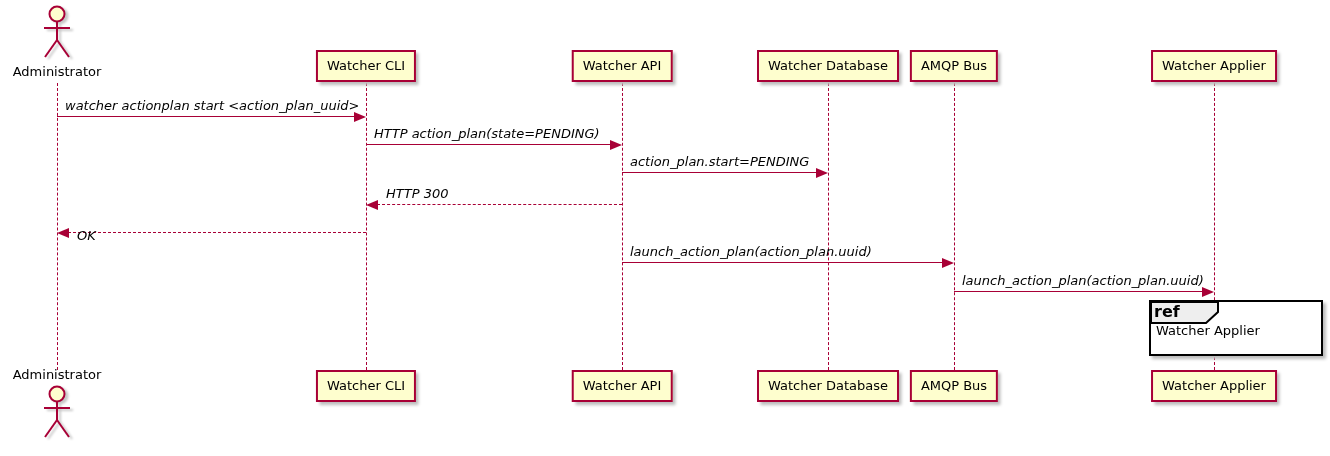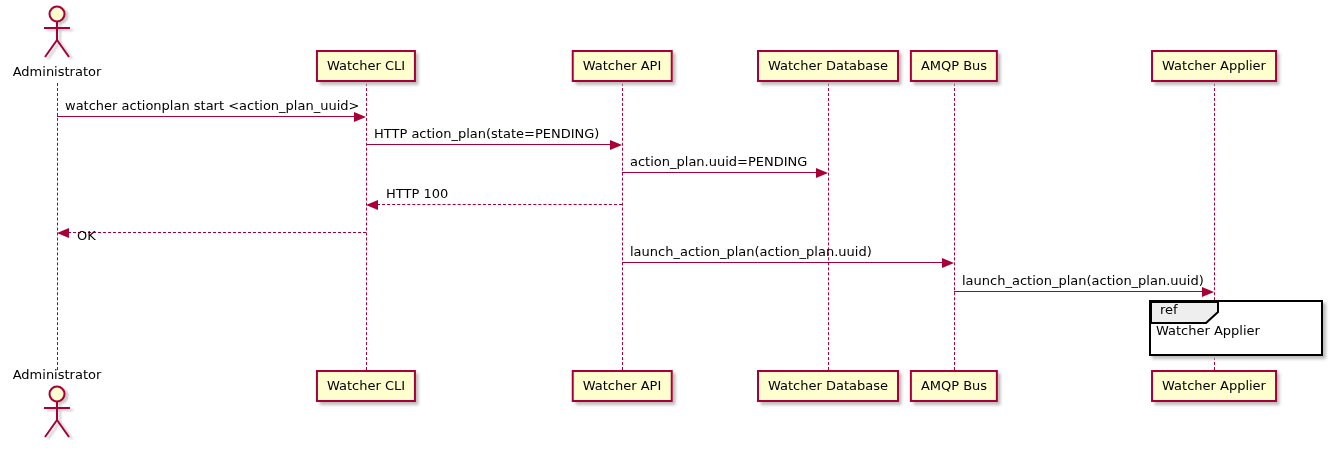--- a/index.html
+++ b/index.html
@@ -46,20 +46,21 @@
   }
   .msg-line { position: absolute; height: 0; z-index: 2; }
   .msg-line.solid { border-top: 2px solid #A80036; }
   .msg-line.dashed { border-top: 1px dashed #A80036; }
   .msg-label {
     position: absolute;
     white-space: nowrap;
     height: 17px;
     line-height: 17px;
     z-index: 2;
+    font-style: italic;
   }
   .arrowhead {
     position: absolute;
     width: 0; height: 0;
     border-top: 5px solid transparent;
     border-bottom: 5px solid transparent;
     z-index: 2;
   }
   .arrowhead.right { border-left: 12px solid #A80036; }
   .arrowhead.left  { border-right: 12px solid #A80036; }
@@ -67,22 +68,22 @@
     position: absolute;
     left: 1149px; top: 300px;
     width: 170px; height: 52px;
     background: #ffffff;
     border: 2px solid #000000;
     box-shadow: 3px 3px 3px #bcbcbc;
     z-index: 4;
   }
   .ref-header { position: absolute; top: -1px; left: -1px; width: 70px; height: 23px; }
   .ref-keyword {
-    position: absolute; top: 1px; left: 10px;
-    font-weight: normal; font-size: 13px;
+    position: absolute; top: 1px; left: 4px;
+    font-weight: bold; font-size: 16px;
   }
   .ref-body {
     position: absolute; top: 21px; left: 5px; right: 2px;
     line-height: 16px;
   }
   .ref-body div { white-space: nowrap; }
 </style>
 </head>
 <body>
 
@@ -125,24 +126,24 @@
     </div>
   <div id="messages-layer">
       <div class="msg-line solid" style="border-top-width: 1.6px; left: 57px; top: 116px; width: 298px;"></div>
       <div class="arrowhead right" style="left: 354px; top: 111.5px;"></div>
       <div class="msg-label" style="left: 65px; top: 97px;">watcher actionplan start &lt;action_plan_uuid&gt;</div>
       <div class="msg-line solid" style="border-top-width: 1.6px; left: 366px; top: 144px; width: 245px;"></div>
       <div class="arrowhead right" style="left: 610px; top: 139.5px;"></div>
       <div class="msg-label" style="left: 374px; top: 125px;">HTTP action_plan(state=PENDING)</div>
       <div class="msg-line solid" style="border-top-width: 1.6px; left: 622px; top: 172px; width: 195px;"></div>
       <div class="arrowhead right" style="left: 816px; top: 167.5px;"></div>
-      <div class="msg-label" style="left: 630px; top: 153px;">action_plan.uuid=PENDING</div>
+      <div class="msg-label" style="left: 630px; top: 153px;">action_plan.start=PENDING</div>
       <div class="msg-line dashed" style="left: 377px; top: 204px; width: 245px;"></div>
       <div class="arrowhead left" style="left: 366px; top: 199.5px;"></div>
-      <div class="msg-label" style="left: 386px; top: 185px;">HTTP 100</div>
+      <div class="msg-label" style="left: 386px; top: 185px;">HTTP 300</div>
       <div class="msg-line dashed" style="left: 68px; top: 232px; width: 298px;"></div>
       <div class="arrowhead left" style="left: 57px; top: 227.5px;"></div>
       <div class="msg-label" style="left: 77px; top: 227px;">OK</div>
       <div class="msg-line solid" style="border-top-width: 1.6px; left: 622px; top: 262px; width: 321px;"></div>
       <div class="arrowhead right" style="left: 942px; top: 257.5px;"></div>
       <div class="msg-label" style="left: 630px; top: 243px;">launch_action_plan(action_plan.uuid)</div>
       <div class="msg-line solid" style="border-top-width: 1.6px; left: 954px; top: 291px; width: 249px;"></div>
       <div class="arrowhead right" style="left: 1202px; top: 286.5px;"></div>
       <div class="msg-label" style="left: 962px; top: 272px;">launch_action_plan(action_plan.uuid)</div>
     </div>

